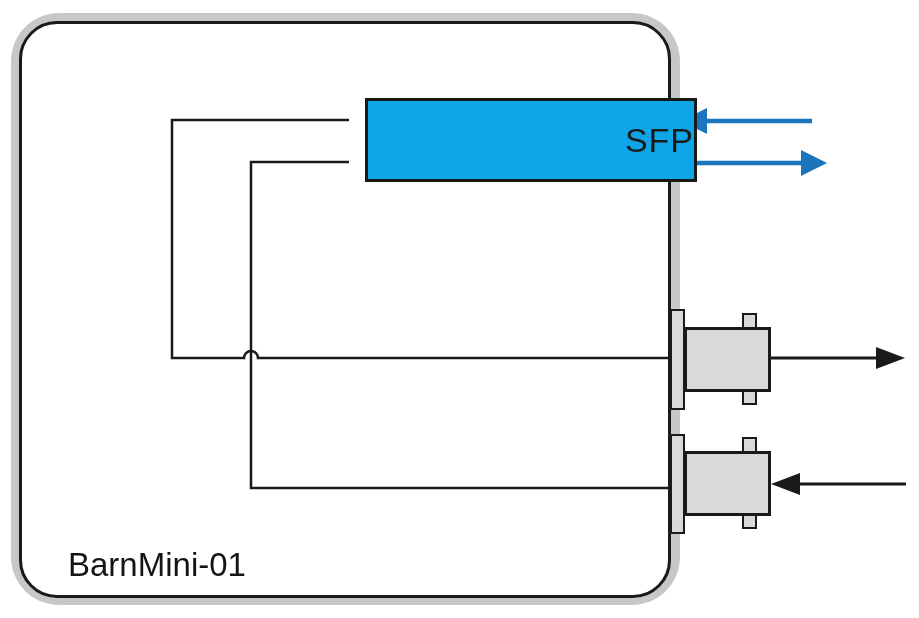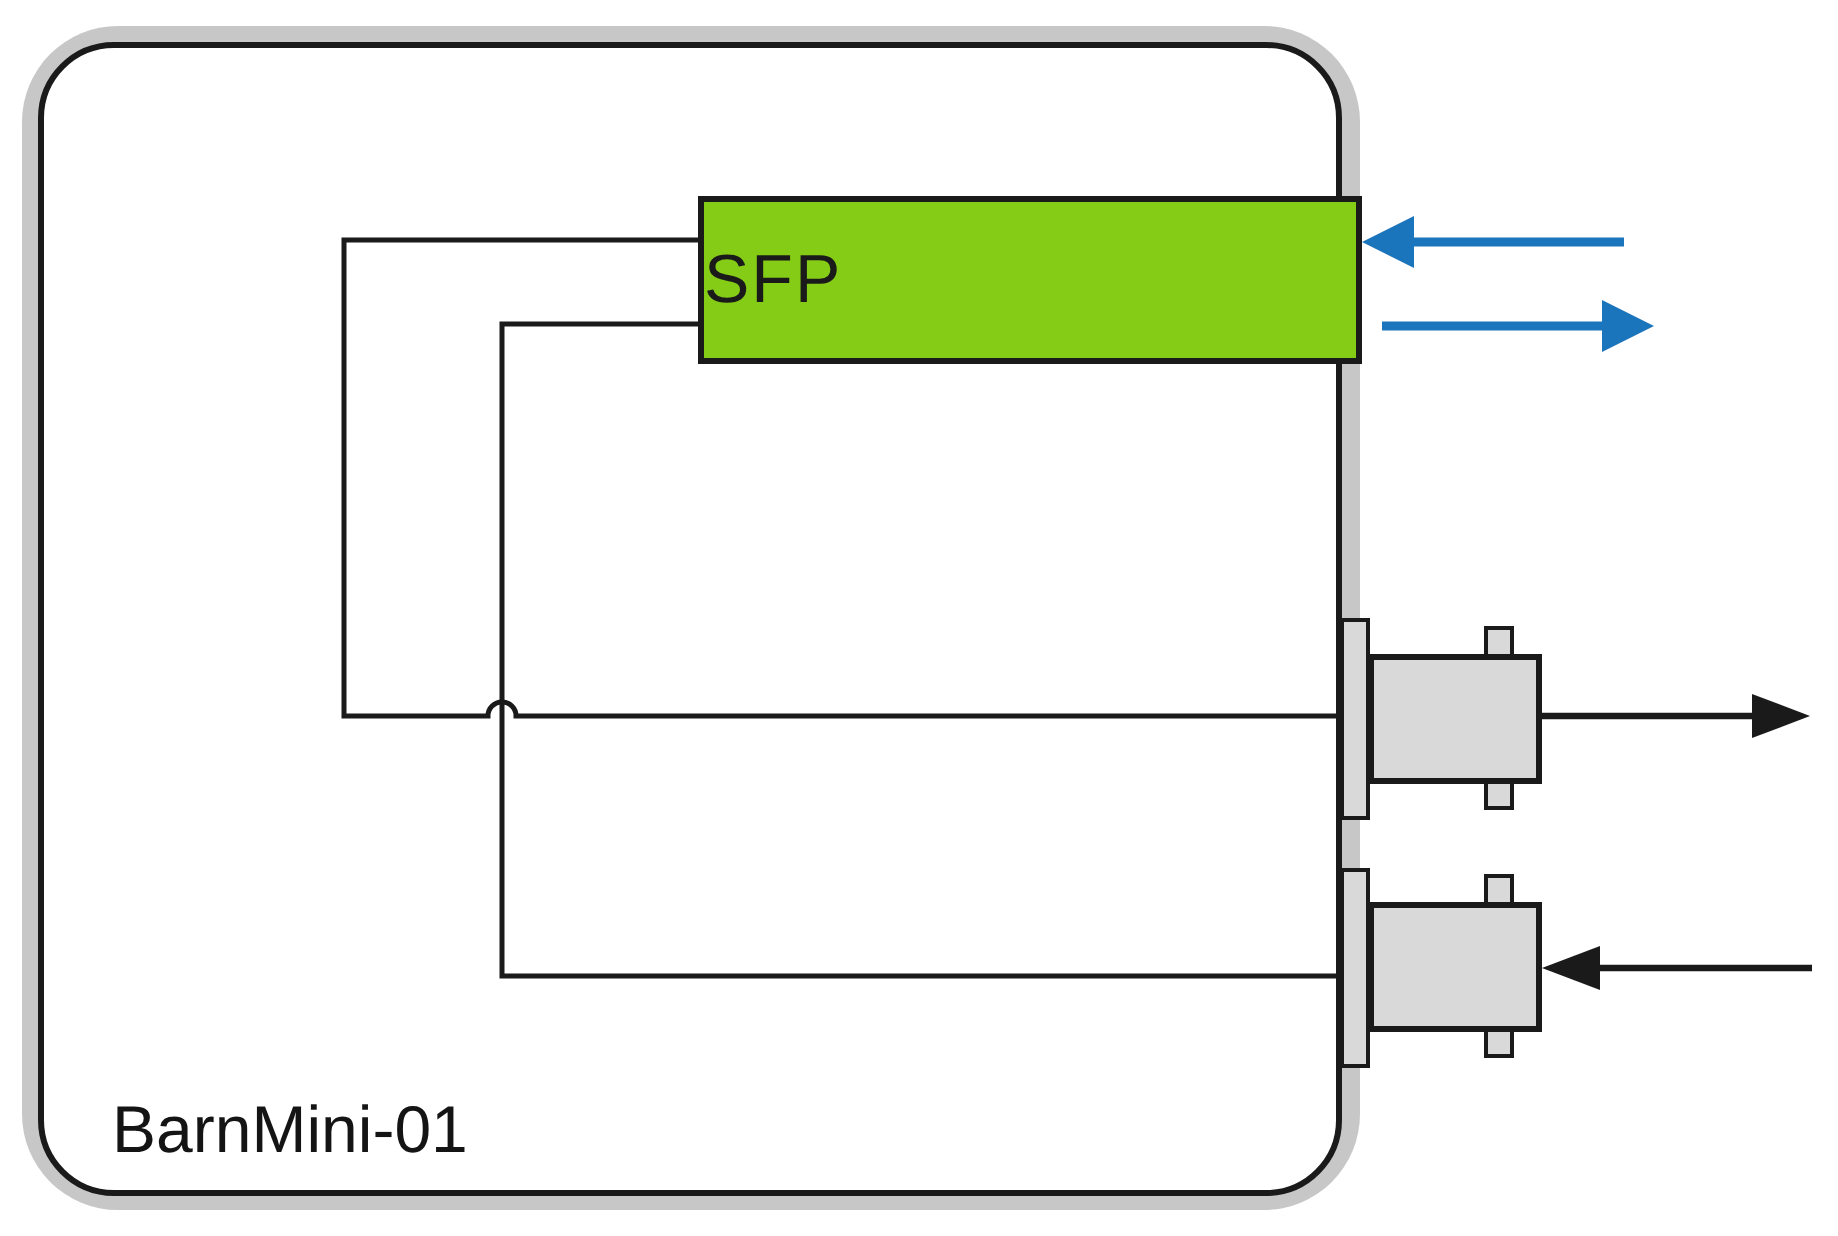--- a/index.html
+++ b/index.html
@@ -29,27 +29,27 @@
     border-radius: 38px;
     z-index: 1;
   }
   .wires {
     position: absolute;
     left: 0; top: 0;
     z-index: 2;
   }
   .sfp {
     position: absolute;
-    left: 349px; top: 98px;
+    left: 365px; top: 98px;
     width: 332px; height: 84px;
-    background: #84cc16;
+    background: #0ea5e9;
     border: 3px solid #1a1a1a;
     display: flex;
     align-items: center;
-    justify-content: flex-start;
+    justify-content: flex-end;
     z-index: 4;
   }
   .sfp-label {
     font-size: 34px;
     letter-spacing: 1px;
     color: #1a1a1a;
   }
   .bnc-flange {
     position: absolute;
     left: 670px;
@@ -69,21 +69,21 @@
   .bnc-pin {
     position: absolute;
     left: 742px;
     width: 15px; height: 16px;
     background: #d9d9d9;
     border: 2.5px solid #1a1a1a;
     z-index: 4;
   }
   .device-label {
     position: absolute;
-    left: 56px; top: 548px;
+    left: 68px; top: 548px;
     font-size: 33px;
     line-height: 1;
     color: #141414;
     z-index: 4;
   }
 </style>
 </head>
 <body>
 
 <div class="canvas">

